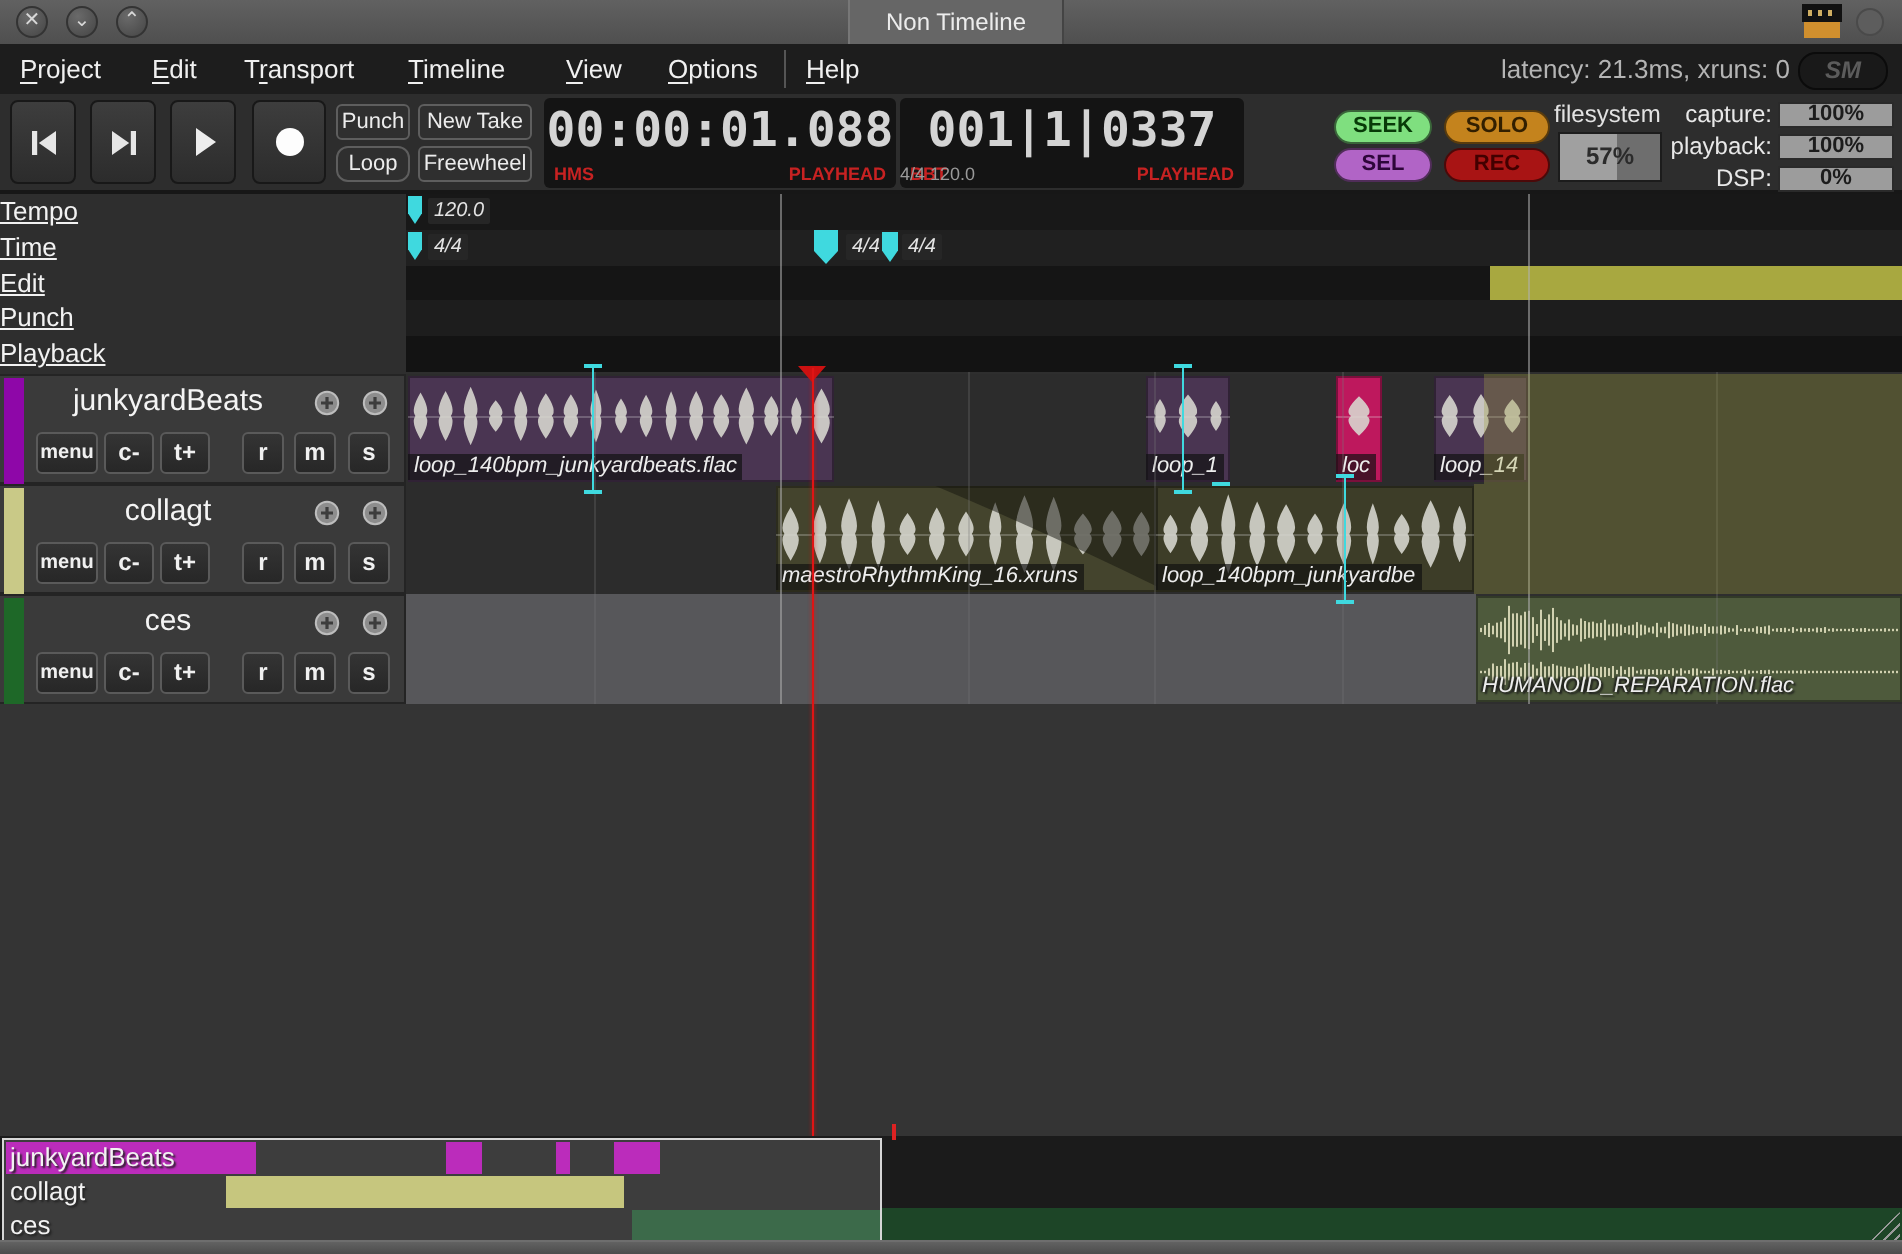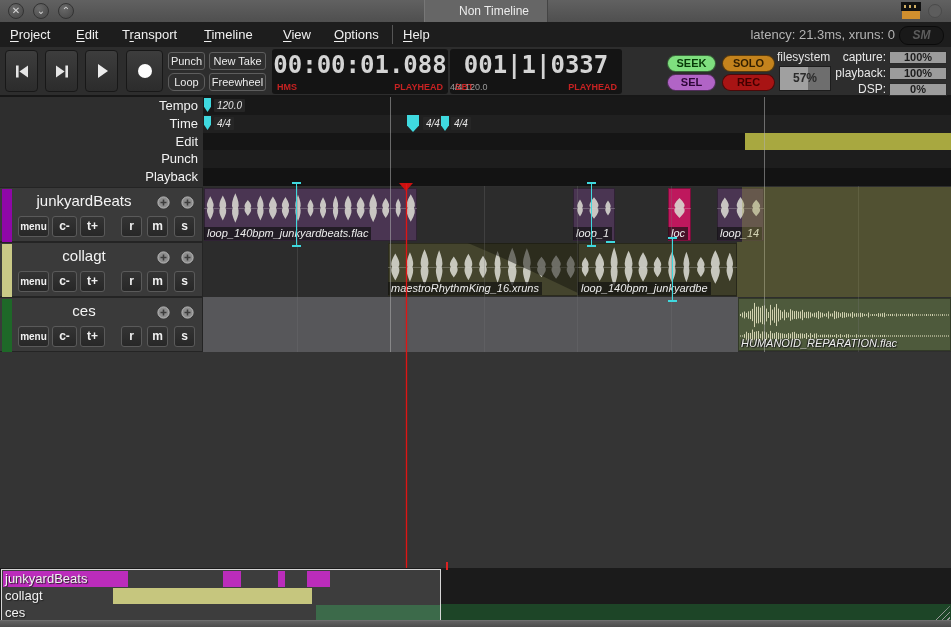--- a/index.html
+++ b/index.html
@@ -4,21 +4,21 @@
 <style>
   html,body{margin:0;padding:0;background:#222;}
   #app{position:relative;width:951px;height:627px;background:#2e2e2e;overflow:hidden;
        font-family:"Liberation Sans",sans-serif;-webkit-font-smoothing:antialiased;}
   .abs{position:absolute;}
   
   #titlebar{left:0;top:0;width:951px;height:22px;background:linear-gradient(#616161,#4f4f4f);}
   .winbtn{top:3px;width:16px;height:16px;border-radius:50%;background:radial-gradient(circle at 35% 30%,#6a6a6a,#454545);
           border:1px solid #333;box-sizing:border-box;color:#d8d8d8;font-size:10px;line-height:14px;text-align:center;}
   #titletab{left:424px;top:0;width:106px;height:22px;background:#666;border-left:1px solid #777;border-right:1px solid #444;
-            color:#ececec;font-size:12px;line-height:22px;text-align:center;padding-left:16px;}
+            color:#ececec;font-size:12px;line-height:22px;text-align:center;}
   #appicon{left:901px;top:2px;width:20px;height:17px;}
   #appicon .ic-top{position:absolute;left:0;top:0;width:20px;height:9px;background:#111;}
   #appicon .ic-top i{position:absolute;top:3px;width:2px;height:3px;background:#cfae62;}
   #appicon .ic-bot{position:absolute;left:1px;top:9px;width:18px;height:8px;background:#d08f2e;}
   #titlebar-extra{left:928px;top:4px;width:14px;height:14px;border-radius:50%;background:#5d5d5d;border:1px solid #4a4a4a;box-sizing:border-box;}
   
   #menubar{left:0;top:22px;width:951px;height:25px;background:#1d1d1d;border-bottom:1px solid #111;}
   .menu-item{position:absolute;top:0;height:25px;line-height:25px;color:#f0f0f0;font-size:13px;}
   .menu-item u{text-decoration:underline;text-underline-offset:2px;}
   #menu-sep{left:392px;top:3px;width:1px;height:19px;background:#555;}
@@ -40,21 +40,21 @@
   .pill{position:absolute;border-radius:9px;font-size:11px;font-weight:bold;text-align:center;line-height:15px;height:15px;
         border:1px solid rgba(0,0,0,.55);box-sizing:content-box;}
   #fs-label{left:777px;top:47px;width:56px;color:#e2e2e2;font-size:12px;}
   #fs-meter{left:779px;top:66px;width:52px;height:25px;border:1px solid #1c1c1c;box-sizing:border-box;
             color:#2b2b2b;font-size:12px;font-weight:bold;text-align:center;line-height:23px;}
   .mlabel{position:absolute;color:#e8e8e8;font-size:12px;text-align:right;width:60px;}
   .mbar{position:absolute;width:58px;height:13px;background:#9c9c9c;border:1px solid #2a2a2a;box-sizing:border-box;
         color:#1c1c1c;font-size:11px;font-weight:bold;text-align:center;line-height:11px;}
   
   #rulers{left:0;top:97px;width:951px;height:90px;}
-  .rlabel{position:absolute;left:0;width:198px;height:18px;color:#f2f2f2;font-size:13px;text-align:right;line-height:17px;}
+  .rlabel{position:absolute;left:0;width:198px;height:18px;color:#f2f2f2;font-size:13px;text-align:left;line-height:17px;text-decoration:underline;}
   .rrow{position:absolute;left:203px;width:748px;height:18px;}
   .mk{position:absolute;background:#3fd9df;clip-path:polygon(0 0,100% 0,100% 62%,50% 100%,0 62%);}
   .mklabel{position:absolute;background:#262626;color:#e4e4e4;font-size:10px;font-style:italic;padding:0 3px;height:13px;line-height:13px;border-radius:1px;}
   #edit-bar{left:745px;top:133px;width:206px;height:17px;background:#a8a840;}
   
   .gridline{position:absolute;width:1px;}
   .track-row{position:absolute;left:0;width:951px;height:55px;}
   .lane{position:absolute;left:203px;top:0;width:748px;height:55px;background:#2c2c2c;}
   .thead{position:absolute;left:0;top:0;width:203px;height:55px;background:#3a3a3a;border:1px solid #242424;border-left:none;box-sizing:border-box;}
   .tstrip{position:absolute;left:2px;top:0;width:10px;height:53px;}

